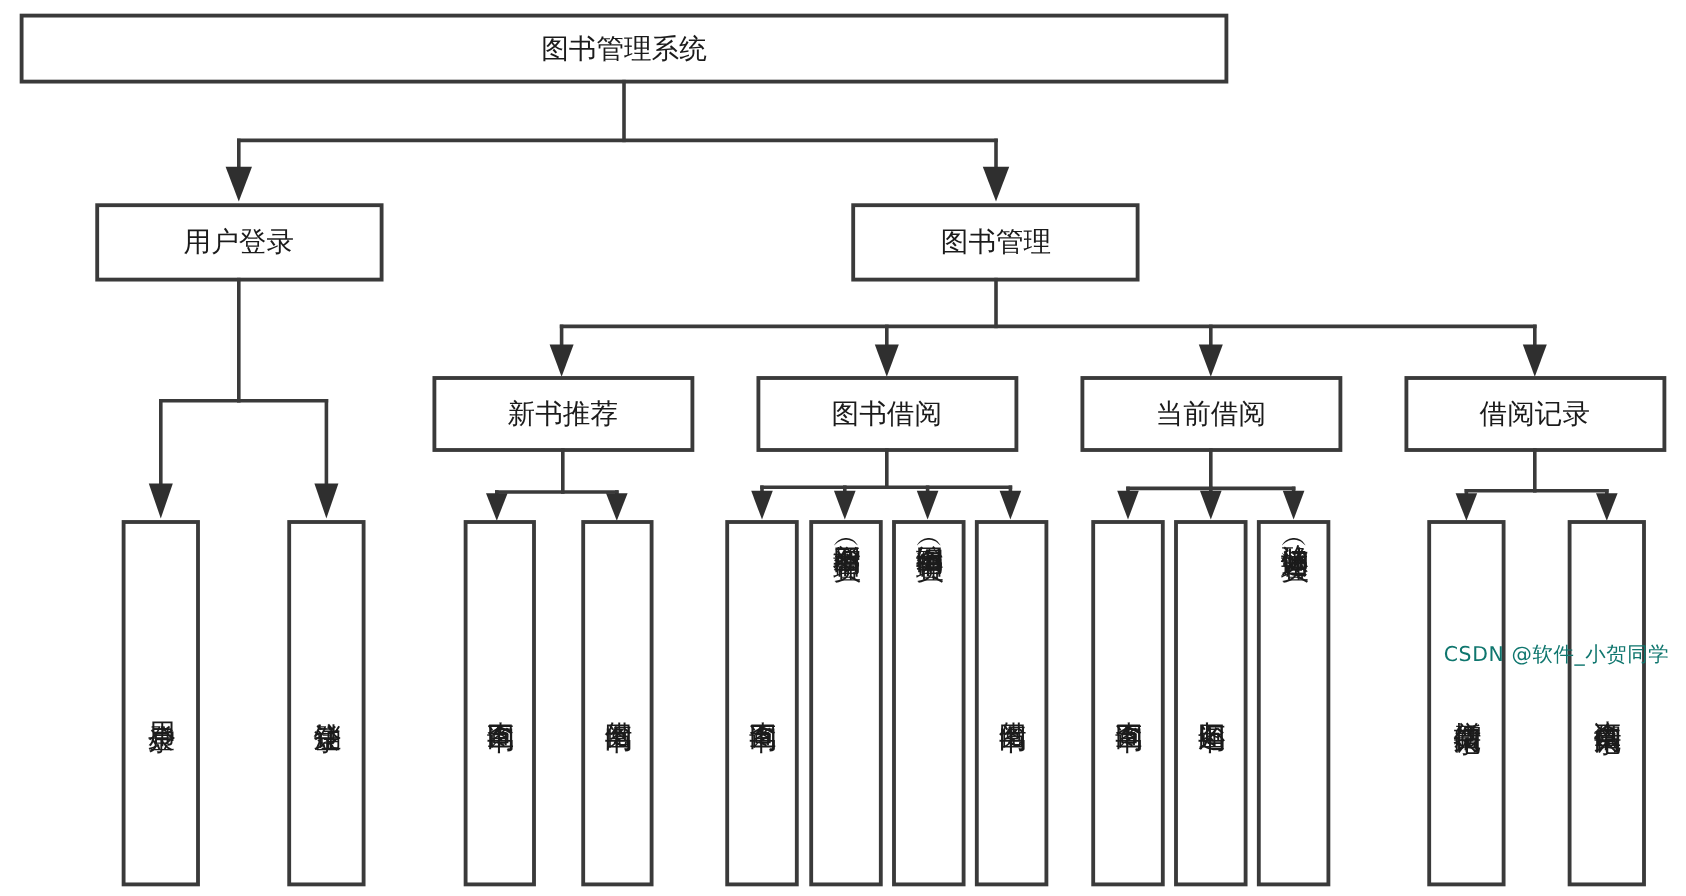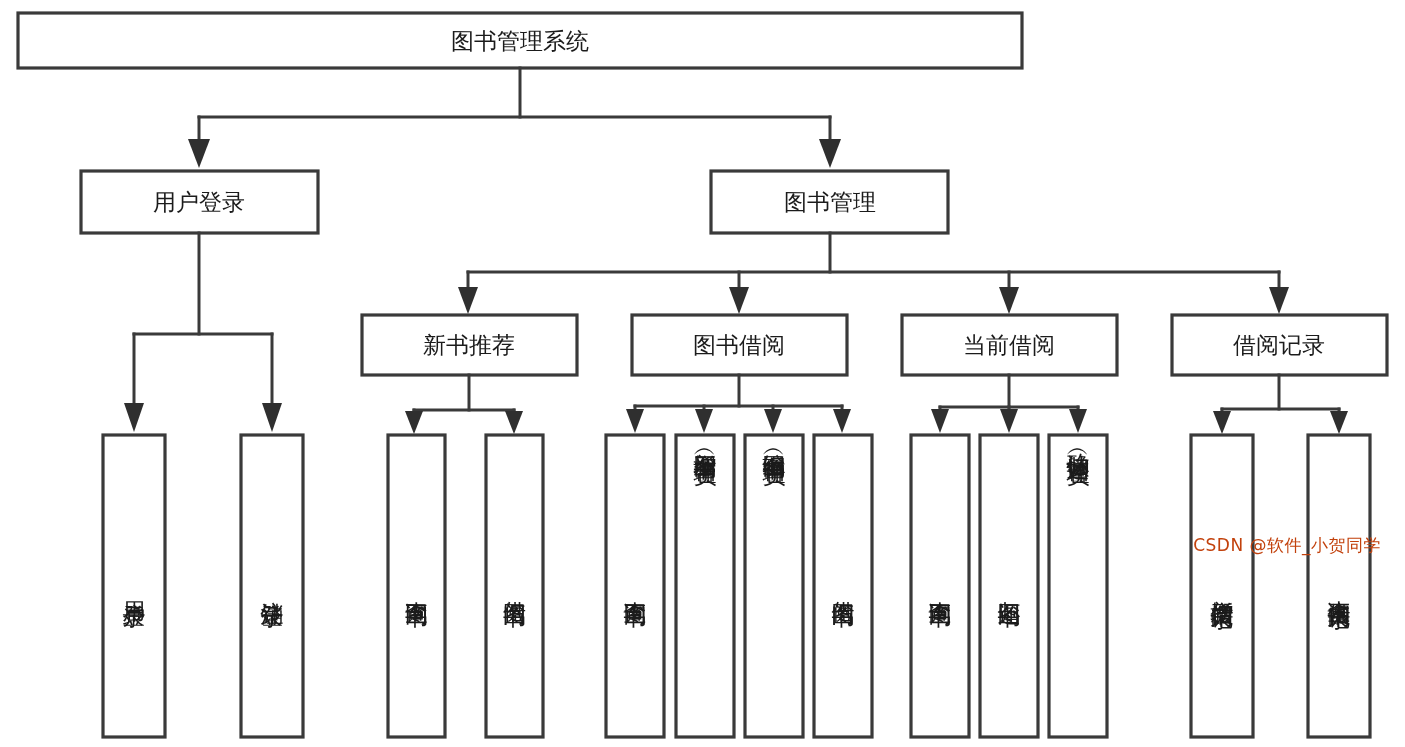--- a/index.html
+++ b/index.html
@@ -63,25 +63,25 @@
     text-orientation: upright;
     font-family: "DejaVu Sans", "Liberation Sans", sans-serif;
     font-size: 23px;
     line-height: 1.08;
     color: #1b1b1b;
     letter-spacing: 1.5px;
     white-space: nowrap;
   }
   .watermark {
     position: absolute;
-    right: 24px;
+    right: 14px;
     bottom: 6px;
     font-family: "DejaVu Sans", "Liberation Sans", sans-serif;
     font-size: 17px;
-    color: #c2410c;
+    color: #0f766e;
     letter-spacing: 0.5px;
     white-space: nowrap;
   }
 </style>
 </head>
 <body>
 
 <div id="diagram-root">
 
   <svg width="1405" height="747" viewBox="0 0 1405 747">

